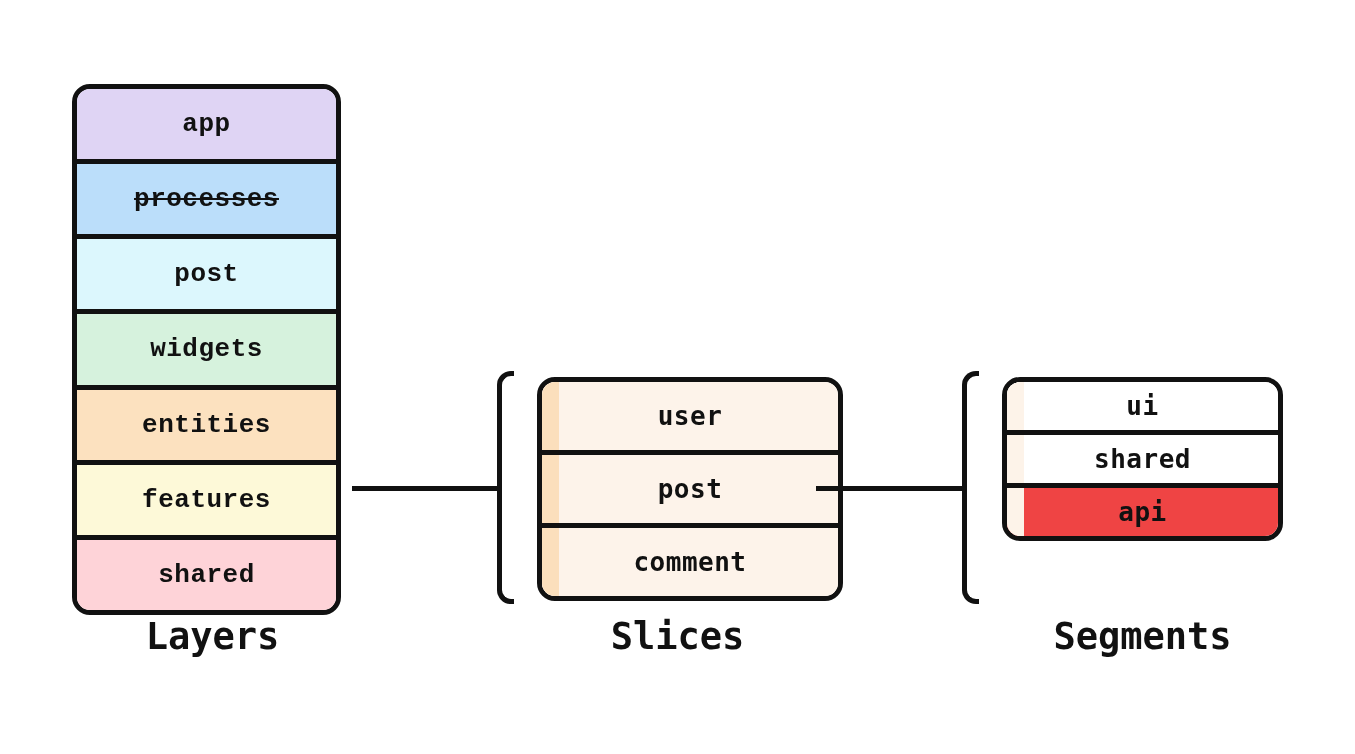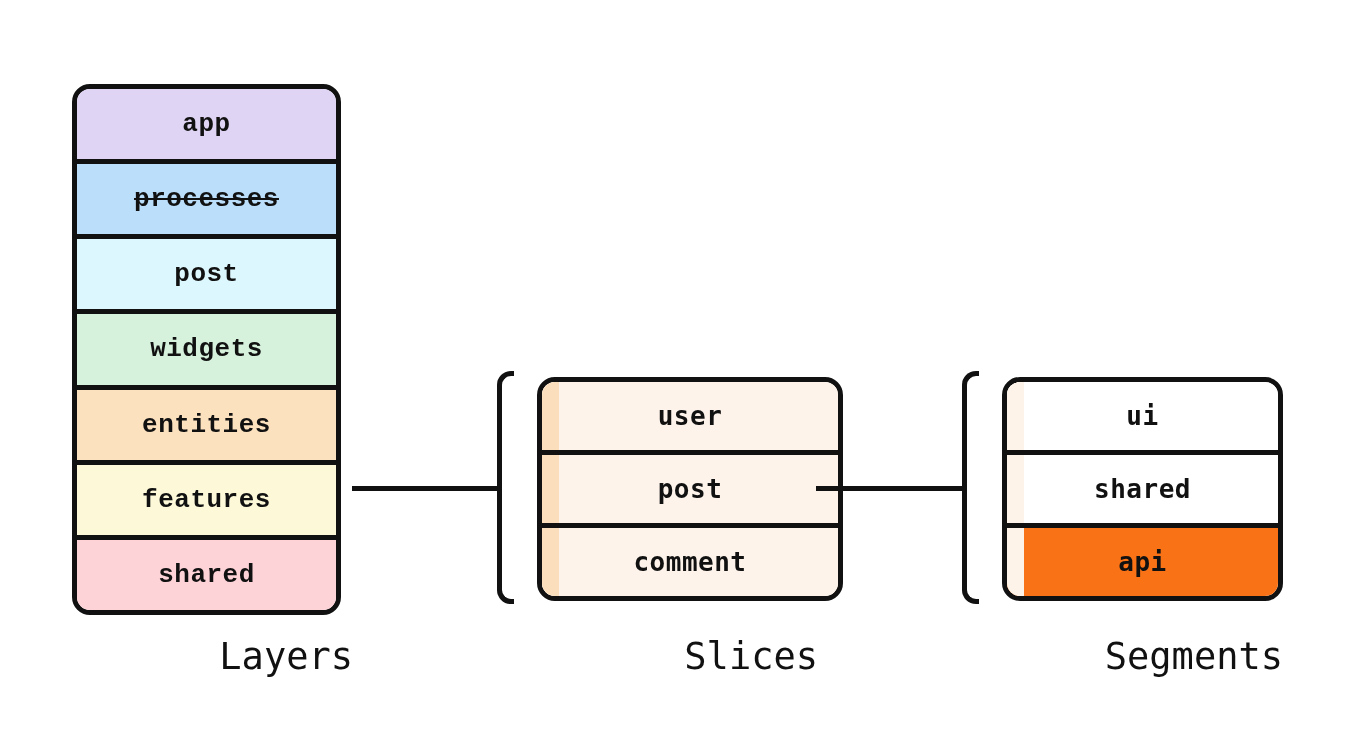--- a/index.html
+++ b/index.html
@@ -17,21 +17,21 @@
     position: absolute;
     border: 5px solid #111111;
     border-radius: 18px;
     overflow: hidden;
     display: flex;
     flex-direction: column;
     background: #ffffff;
   }
   .stack-layers  { left: 72px;  top: 84px;  width: 269px; height: 531px; font-family: Liberation Mono, monospace; }
   .stack-slices  { left: 537px; top: 377px; width: 306px; height: 224px; }
-  .stack-segments{ left: 1002px;top: 377px; width: 281px; height: 224px; }
+  .stack-segments{ left: 1002px;top: 377px; width: 281px; height: 164px; }
   .row {
     position: relative;
     flex: 1 1 0;
     display: flex;
     align-items: center;
     justify-content: center;
   }
   .row + .row { border-top: 5px solid #111111; }
   .row-label {
     position: relative;
@@ -66,25 +66,25 @@
   .connector {
     position: absolute;
     top: 486px;
     height: 5px;
     background: #111111;
   }
   .connector-1 { left: 352px; width: 148px; }
   .connector-2 { left: 816px; width: 149px; }
   .col-label {
     position: absolute;
-    top: 634px;
+    top: 614px;
     width: 281px;
-    text-align: right;
+    text-align: center;
     font-size: 37px;
-    font-weight: normal;
+    font-weight: bold;
     line-height: 46px;
     white-space: nowrap;
   }
   .col-label-layers   { left: 72px; }
   .col-label-slices   { left: 537px; }
   .col-label-segments { left: 1002px; }
 </style>
 </head>
 <body>
 
@@ -139,21 +139,21 @@
 
   <div class="stack stack-segments">
     <div class="row" style="background: rgb(255, 255, 255);">
       <span class="stripe" style="background: rgb(253, 243, 233);"></span>
       <span class="row-label">ui</span>
     </div>
     <div class="row" style="background: rgb(255, 255, 255);">
       <span class="stripe" style="background: rgb(253, 243, 233);"></span>
       <span class="row-label">shared</span>
     </div>
-    <div class="row" style="background: #f97316;">
+    <div class="row" style="background: #ef4444;">
       <span class="stripe" style="background: rgb(253, 243, 233);"></span>
       <span class="row-label">api</span>
     </div>
   </div>
 
   <div class="col-label col-label-layers">Layers</div>
   <div class="col-label col-label-slices">Slices</div>
   <div class="col-label col-label-segments">Segments</div>
 
 </div>

